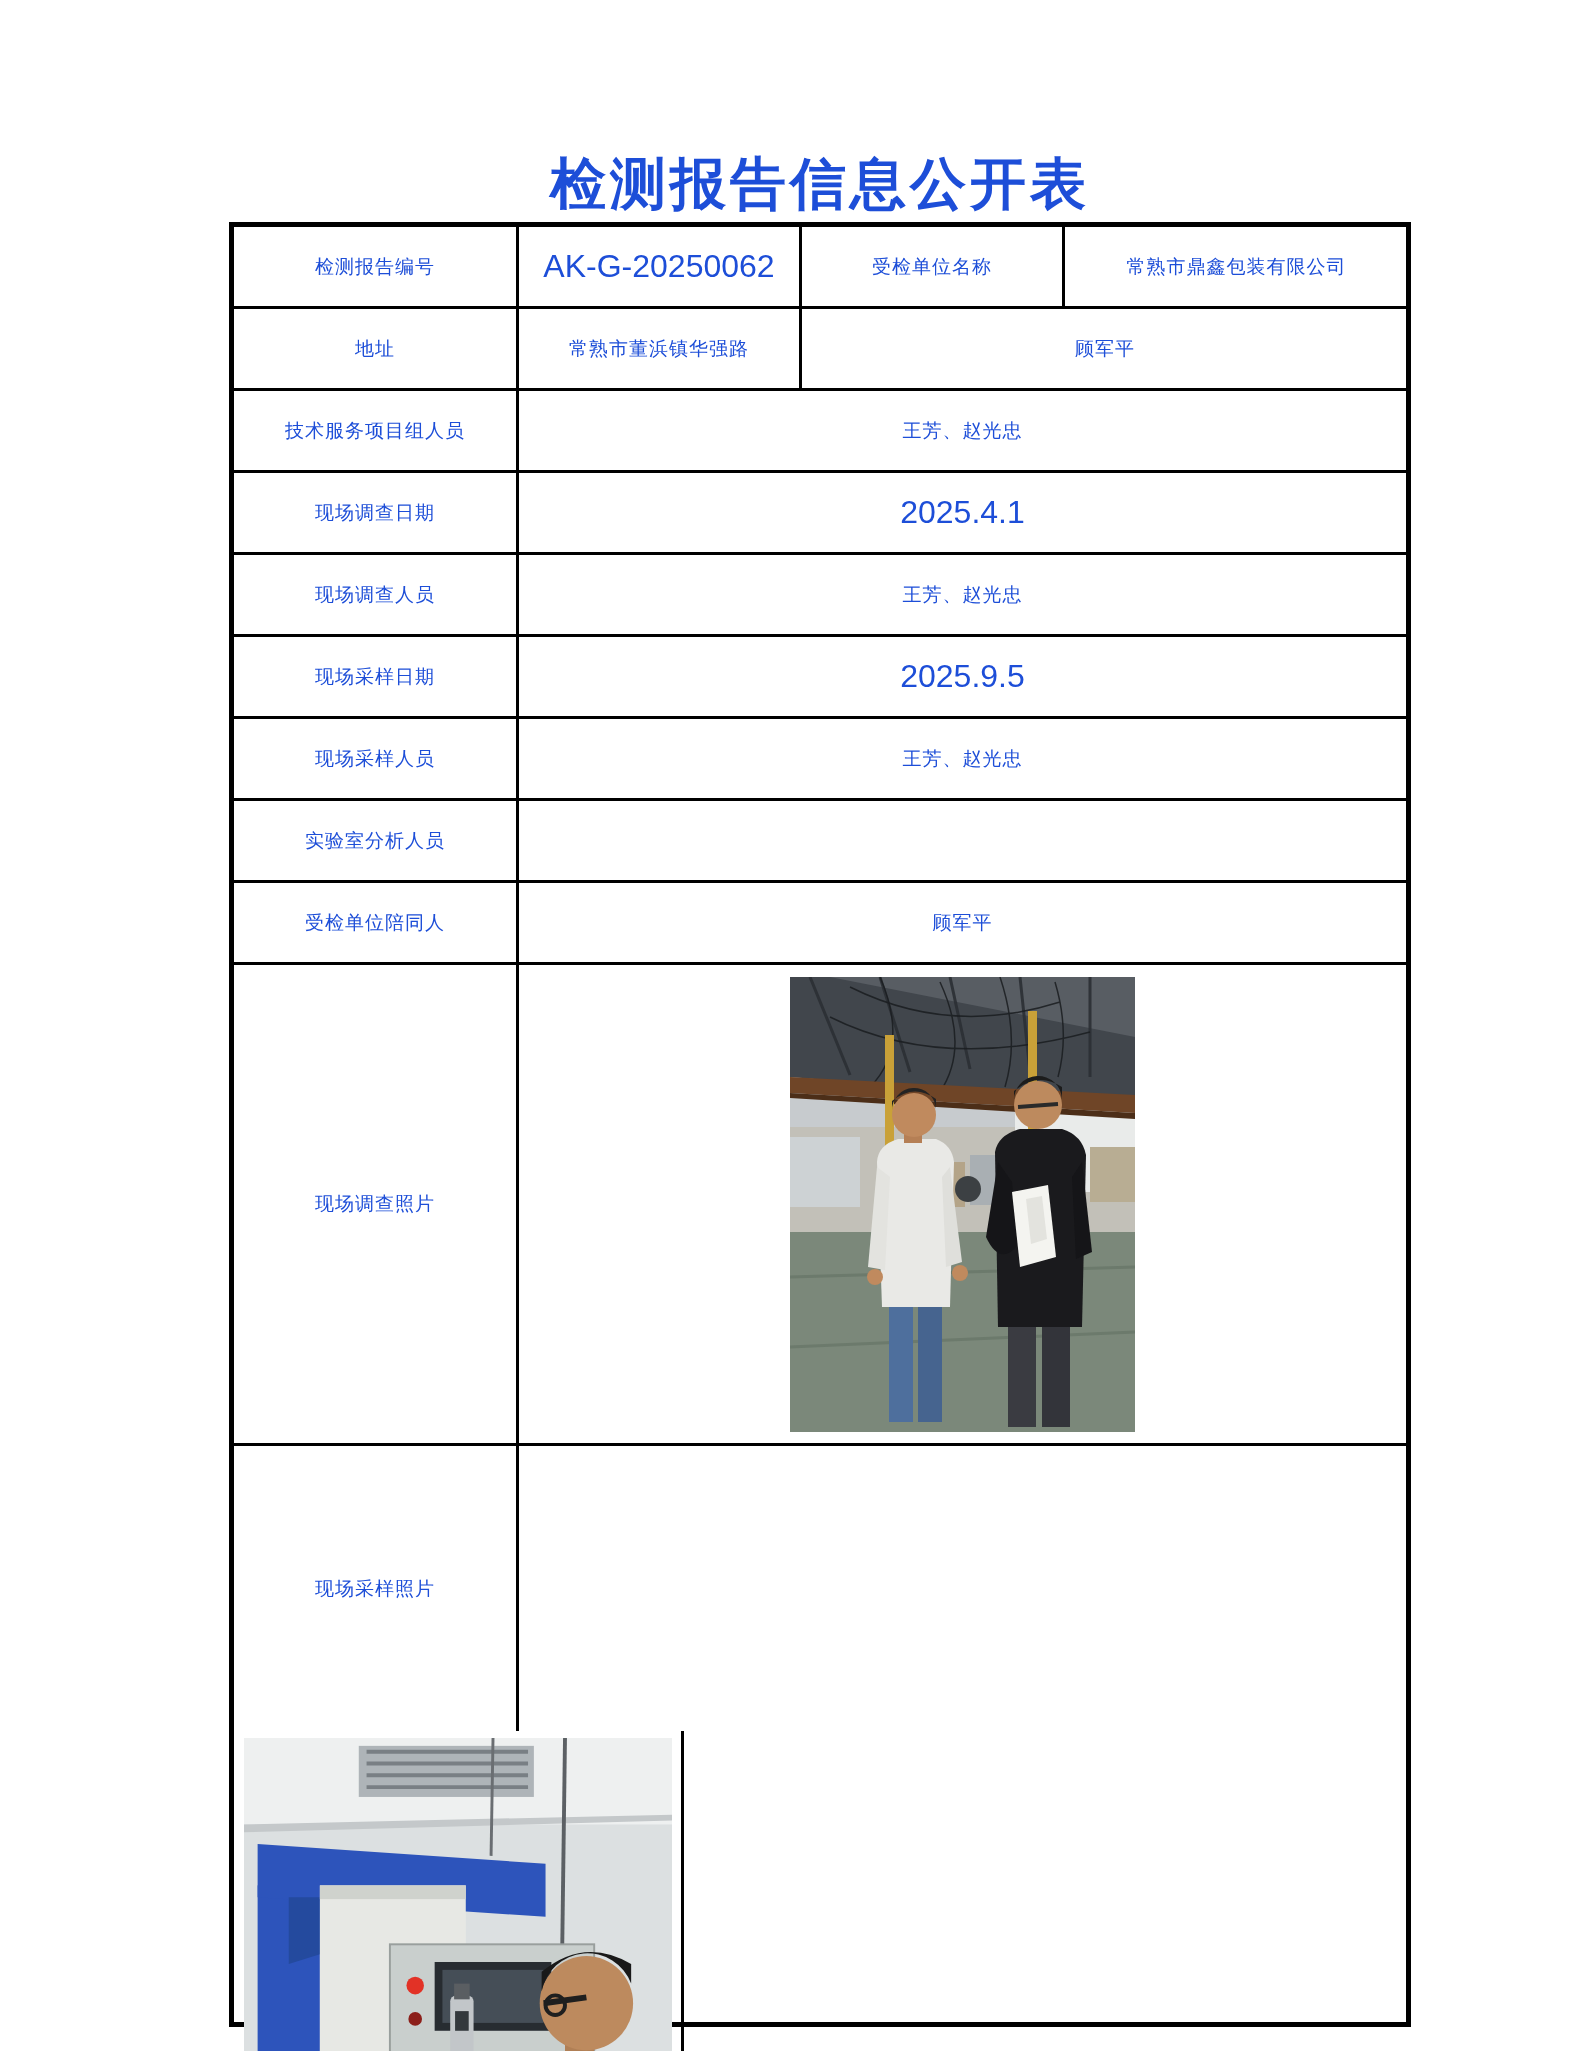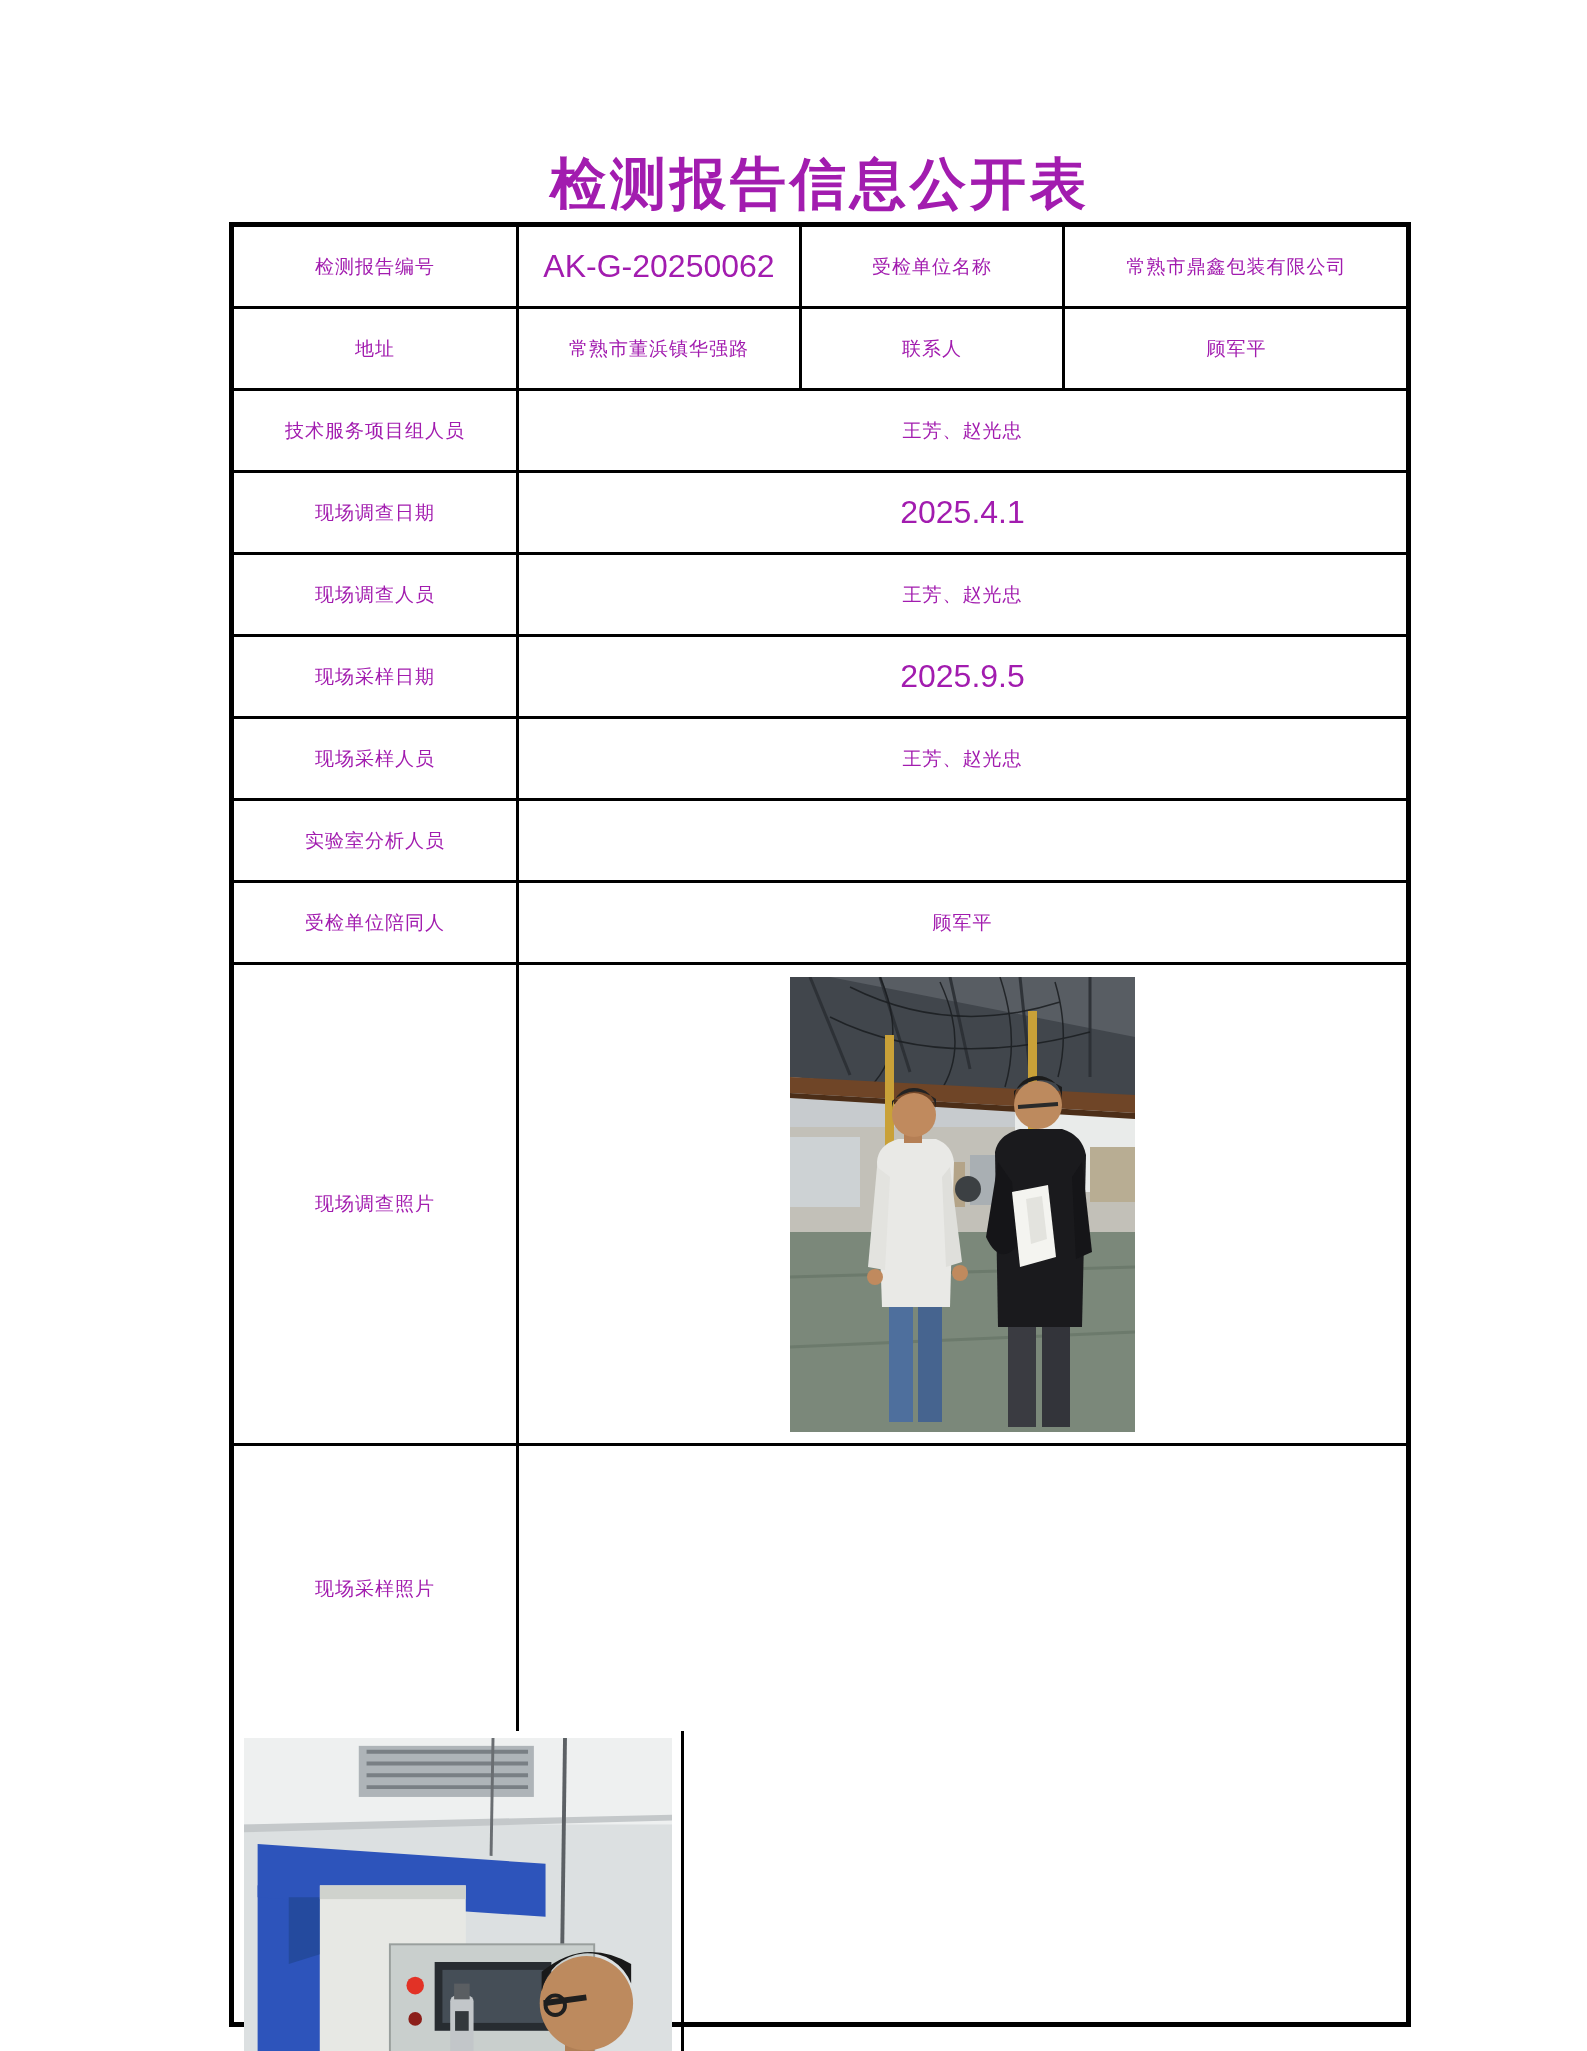--- a/index.html
+++ b/index.html
@@ -1,18 +1,18 @@
 <!DOCTYPE html>
 <html><head>
 <meta charset="utf-8">
 <style>
   html,body { margin:0; padding:0; background:#ffffff; }
   .page {
     position:relative; width:1587px; height:2051px; background:#ffffff;
-    font-family:"Liberation Serif","DejaVu Serif",serif; color:#a21caf; overflow:hidden;
+    font-family:"Liberation Serif","DejaVu Serif",serif; color:#1d4ed8; overflow:hidden;
   }
   .doc-title {
     position:absolute; left:229px; top:152px; width:1182px; height:64px;
     line-height:64px; text-align:center; font-size:56px; font-weight:bold;
     letter-spacing:4px; white-space:nowrap;
   }
   .tbl {
     position:absolute; left:229px; top:222px; width:1182px;
     border:5px solid #000; box-sizing:border-box; background:#fff;
   }
@@ -54,21 +54,20 @@
     <div class="trow h-std">
       <div class="tcell w-c1">检测报告编号</div>
       <div class="tcell w-c2 sans">AK-G-20250062</div>
       <div class="tcell w-c3">受检单位名称</div>
       <div class="tcell w-c4">常熟市鼎鑫包装有限公司</div>
     </div>
 
     <div class="trow h-std">
       <div class="tcell w-c1">地址</div>
       <div class="tcell w-c2">常熟市董浜镇华强路</div>
-      <div class="tcell w-c3">联系人</div>
       <div class="tcell w-c4">顾军平</div>
     </div>
 
     <div class="trow h-std">
       <div class="tcell w-c1">技术服务项目组人员</div>
       <div class="tcell w-span3">王芳、赵光忠</div>
     </div>
     <div class="trow h-std">
       <div class="tcell w-c1">现场调查日期</div>
       <div class="tcell w-span3 sans">2025.4.1</div>

